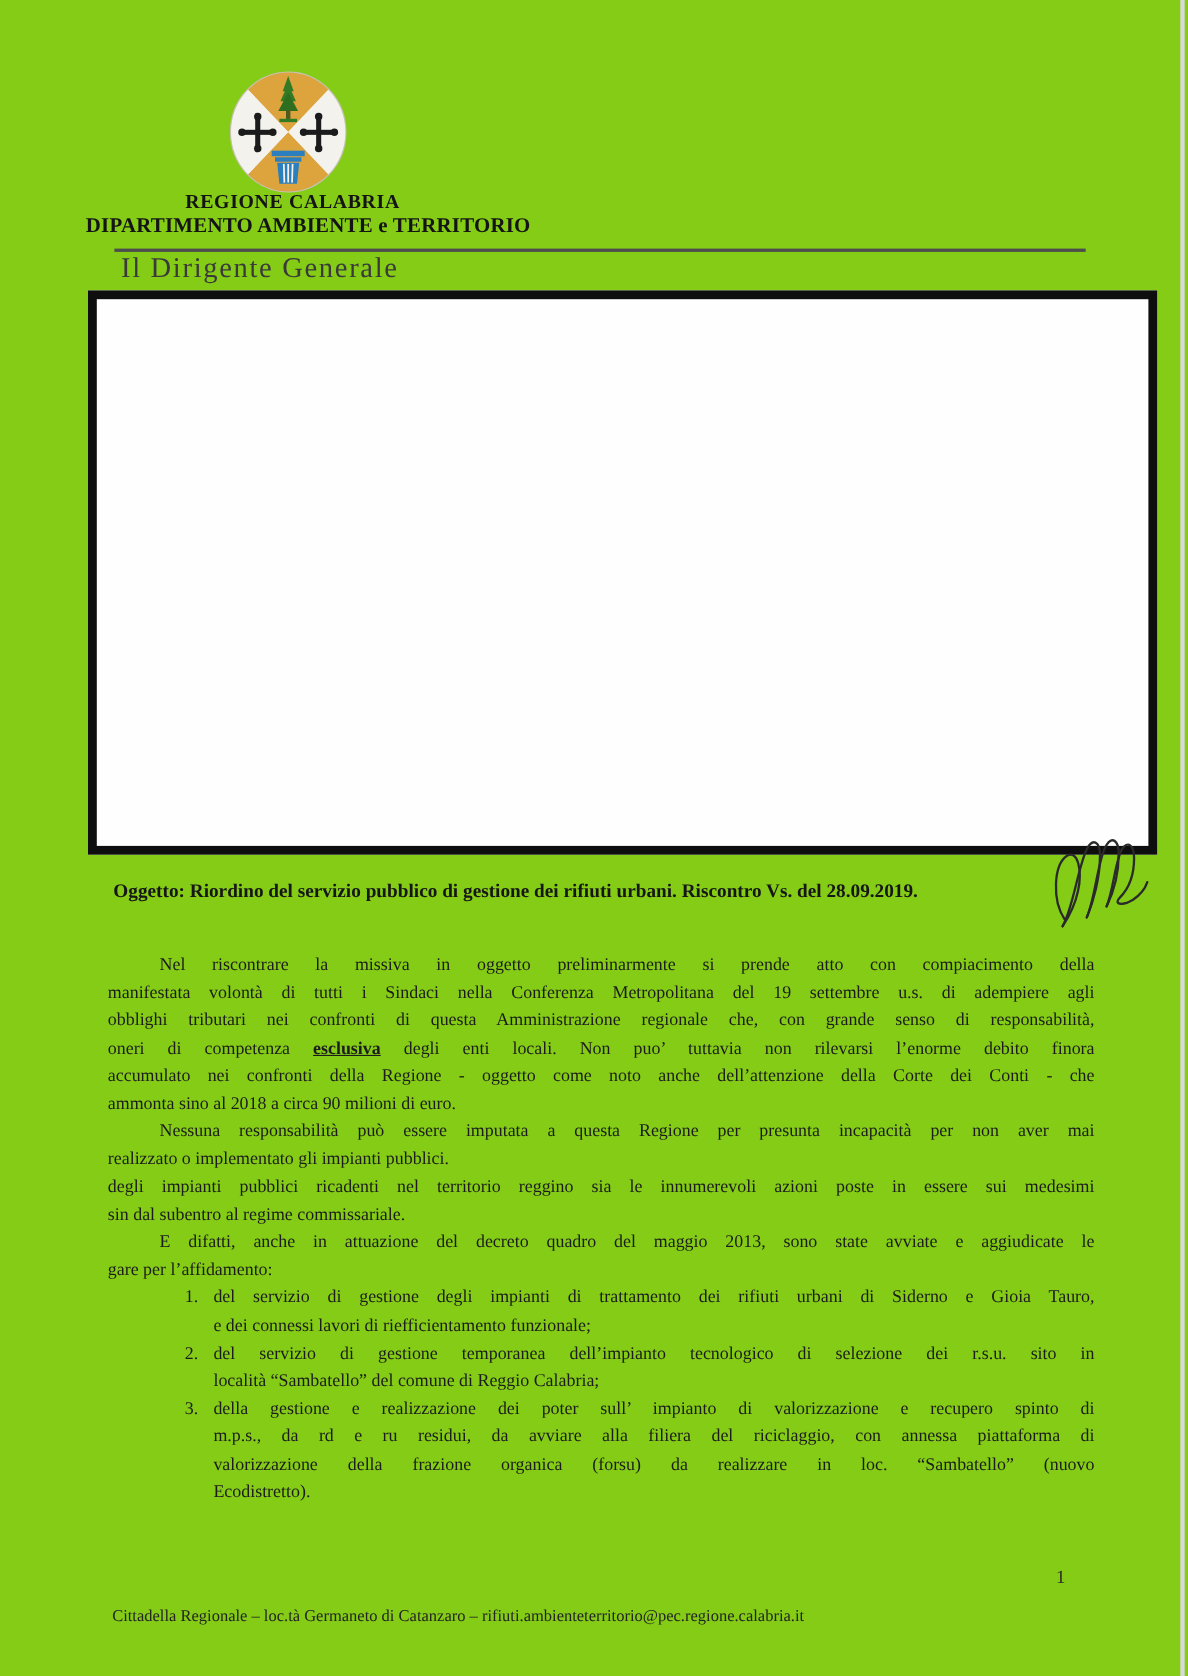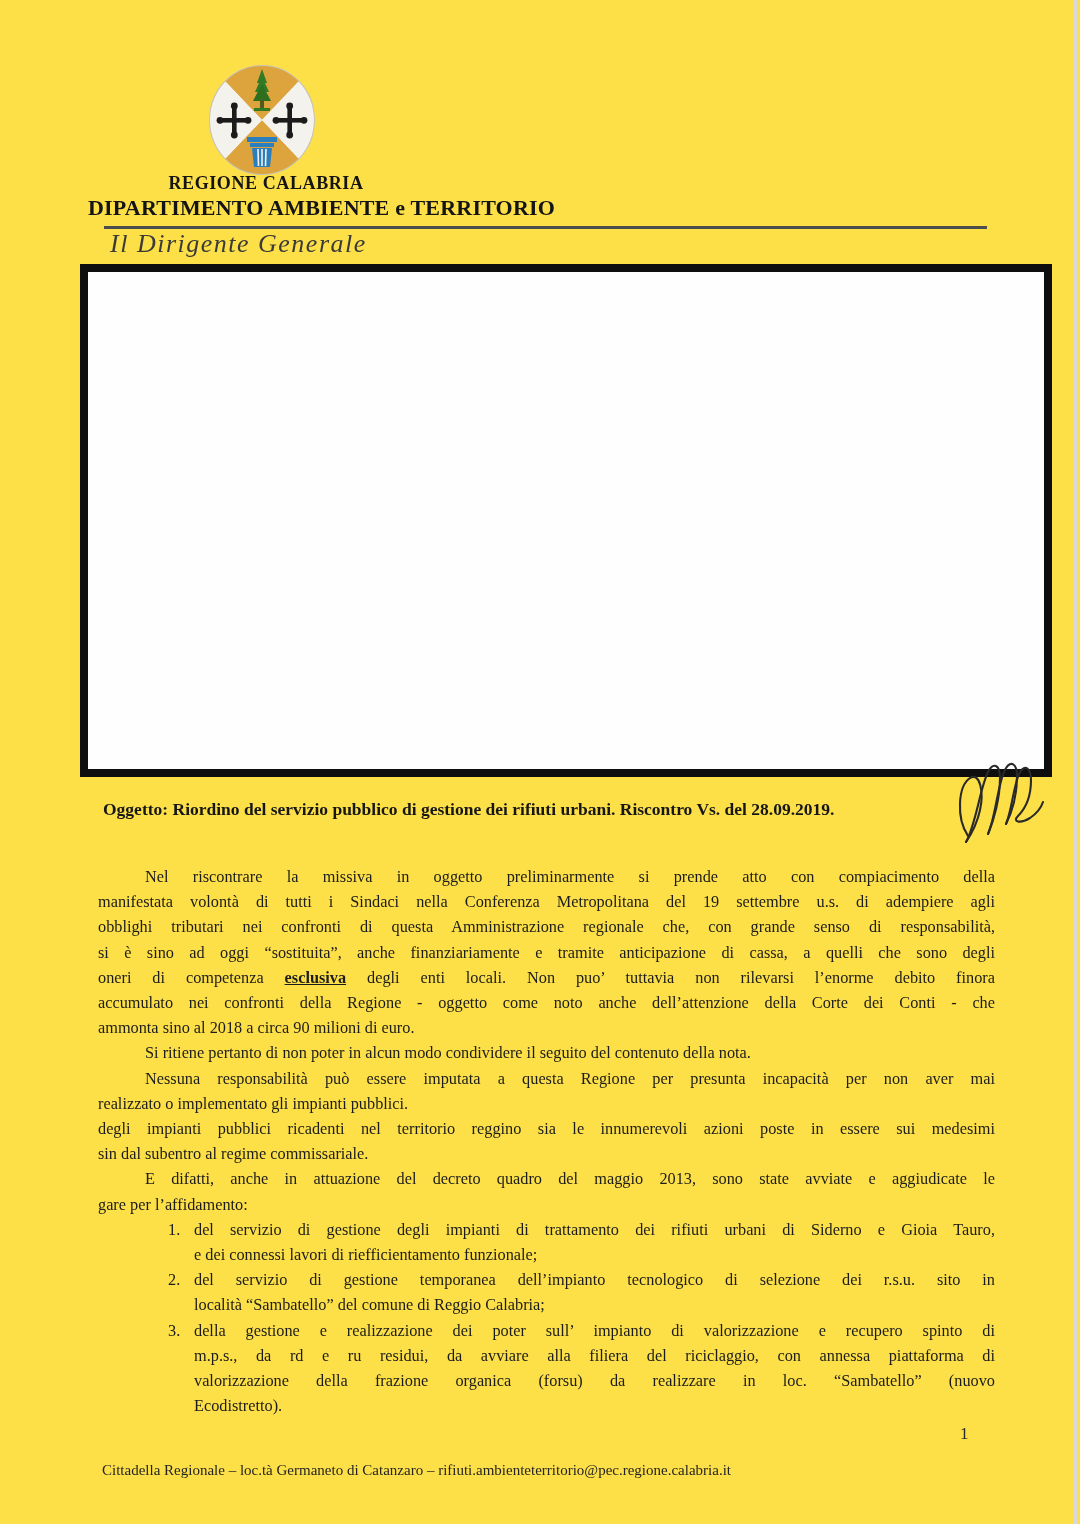--- a/index.html
+++ b/index.html
@@ -1,29 +1,29 @@
 <!DOCTYPE html>
 <html><head>
 <meta charset="utf-8">
 <style>
   html,body { margin:0; padding:0; background:#ffffff; }
   .page {
     position:relative; width:1080px; height:1524px;
-    background:#fde047; overflow:hidden;
+    background:#84cc16; overflow:hidden;
     font-family:"Liberation Serif", serif; color:#1e1e1e;
   }
   .scan-edge { position:absolute; right:3px; top:0; width:4px; height:100%; background:#d9d9dc; }
 
   
   .logo { position:absolute; left:207px; top:64px; }
   .header-text { position:absolute; left:78px; top:173px; width:376px; text-align:center; color:#141414; }
   .org  { font-size:18px; font-weight:bold; letter-spacing:0.6px; white-space:nowrap; }
-  .dept { font-size:22px; font-weight:bold; letter-spacing:0.2px; margin-top:1px; white-space:nowrap;margin-left:10px; }
+  .dept { font-size:19px; font-weight:bold; letter-spacing:0.2px; margin-top:1px; white-space:nowrap; }
   .rule { position:absolute; left:104px; top:226px; width:883px; height:3px; background:#4d4d4d; }
-  .signer { position:absolute; left:110px; top:229px; font-style:italic; font-size:26px;
+  .signer { position:absolute; left:110px; top:229px; font-size:26px;
             color:#3a3a3a; letter-spacing:1.5px; white-space:nowrap; }
 
   
   .redaction { position:absolute; left:80px; top:264px; width:956px; height:497px;
                border:8px solid #0e0e0e; background:#fefefe; }
 
   
   .paraph { position:absolute; left:950px; top:758px; }
 
   
@@ -126,27 +126,23 @@
   </div>
 
   <div class="subject">Oggetto: Riordino del servizio pubblico di gestione dei rifiuti urbani. Riscontro Vs. del 28.09.2019.</div>
 
   <div class="bodytext">
     <div>
         <div>
           <div class="ln j ind">Nel riscontrare la missiva in oggetto preliminarmente si prende atto con compiacimento della</div>
           <div class="ln j">manifestata volontà di tutti i Sindaci nella Conferenza Metropolitana del 19 settembre u.s. di adempiere agli</div>
           <div class="ln j">obblighi tributari nei confronti di questa Amministrazione regionale che, con grande senso di responsabilità,</div>
-          <div class="ln j">si è sino ad oggi “sostituita”, anche finanziariamente e tramite anticipazione di cassa, a quelli che sono degli</div>
           <div class="ln j"><span>oneri di competenza </span><span class="b u">esclusiva</span><span> degli enti locali. Non puo’ tuttavia non rilevarsi l’enorme debito finora</span></div>
           <div class="ln j">accumulato nei confronti della Regione - oggetto come noto anche dell’attenzione della Corte dei Conti - che</div>
           <div class="ln">ammonta sino al 2018 a circa 90 milioni di euro.</div>
-        </div>
-        <div>
-          <div class="ln ind">Si ritiene pertanto di non poter in alcun modo condividere il seguito del contenuto della nota.</div>
         </div>
         <div>
           <div class="ln j ind">Nessuna responsabilità può essere imputata a questa Regione per presunta incapacità per non aver mai</div>
           <div class="ln">realizzato o implementato gli impianti pubblici.</div>
         </div>
         <div>
           <div class="ln j">degli impianti pubblici ricadenti nel territorio reggino sia le innumerevoli azioni poste in essere sui medesimi</div>
           <div class="ln">sin dal subentro al regime commissariale.</div>
         </div>
         <div>

